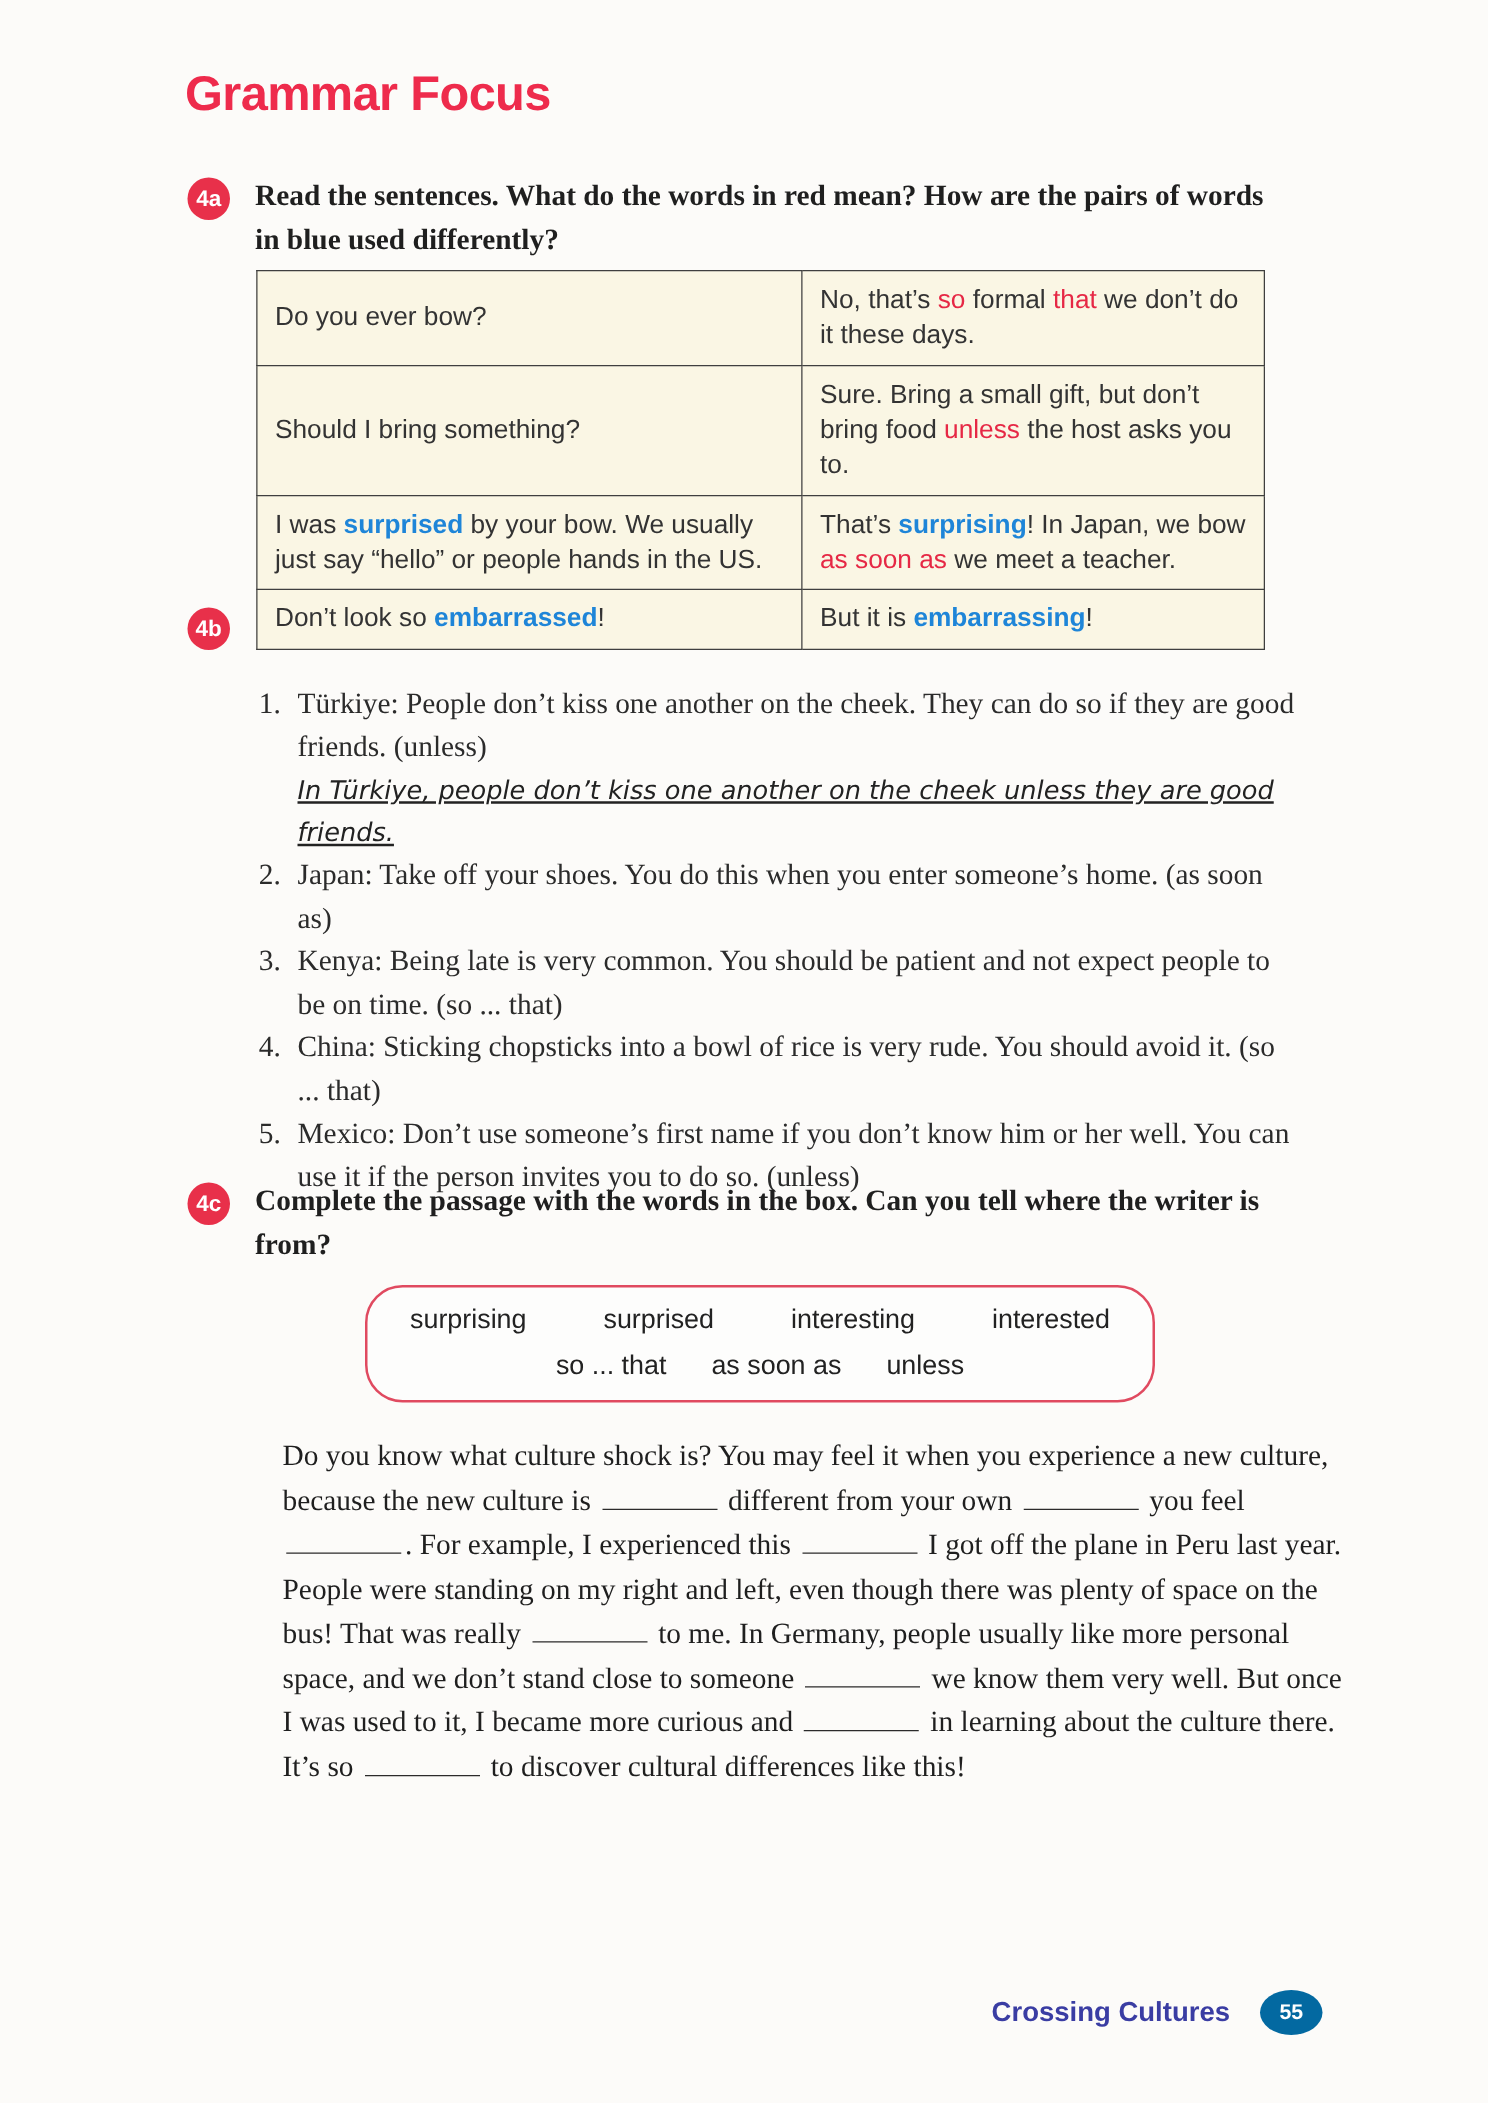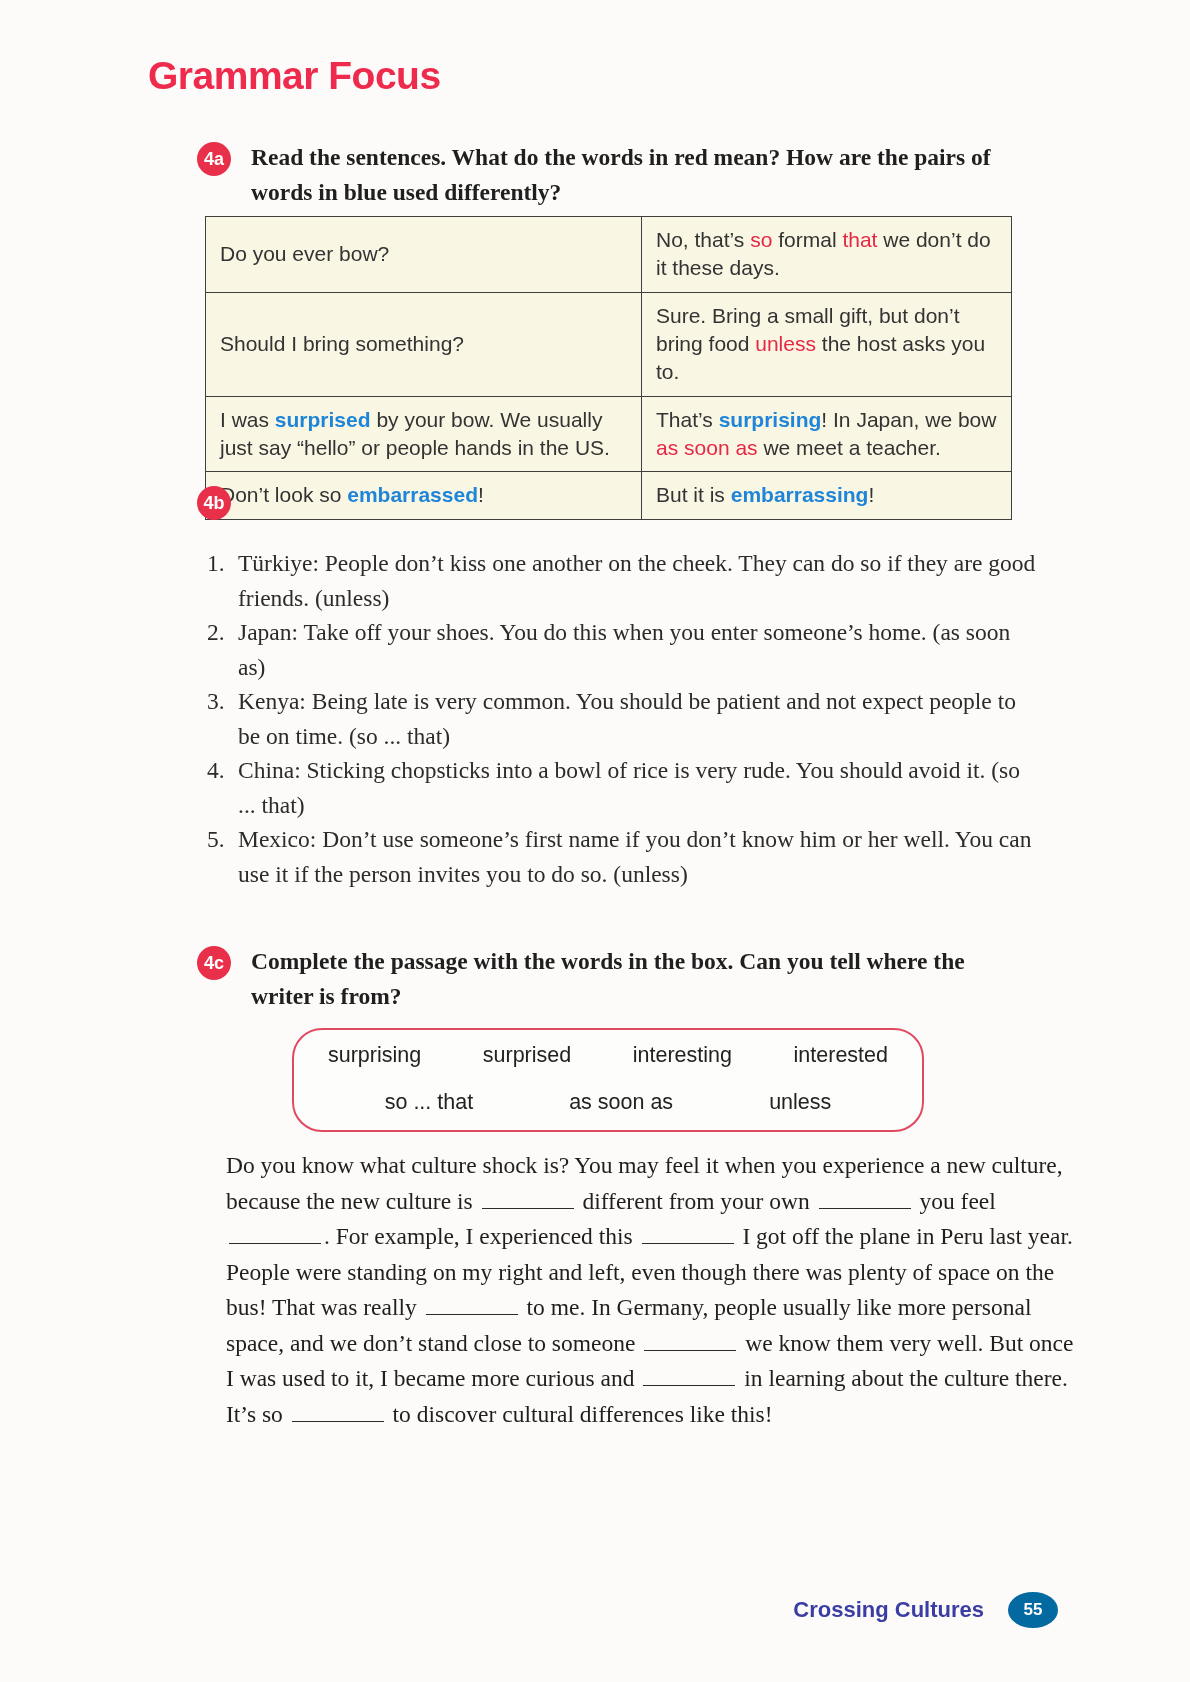--- a/index.html
+++ b/index.html
@@ -10,21 +10,21 @@
     color:#2b2b2b;
     position:relative;
     overflow:hidden;
   }
   .page-title{
     position:absolute;left:148px;top:56px;margin:0;
     font-family:"Liberation Sans",sans-serif;
     font-weight:bold;font-size:39px;line-height:1;
     color:#ee2b4c;letter-spacing:-0.5px;
   }
-  .sec-head{display:flex;gap:20px;align-items:flex-start;margin-left:47px;}
+  .sec-head{display:flex;gap:20px;align-items:flex-start;}
   .badge{
     width:34px;height:34px;flex:none;margin-top:2px;
     background:#e8304a;border-radius:50%;
     color:#fff;font-family:"Liberation Sans",sans-serif;
     font-weight:bold;font-size:18px;
     display:flex;align-items:center;justify-content:center;
   }
   .instr{
     margin:0;font-weight:bold;font-size:23.5px;line-height:1.5;
     color:#1f1f1f;
@@ -62,21 +62,21 @@
 
   .word-box{
     position:absolute;left:292px;top:1028px;width:632px;
     box-sizing:border-box;
     border:2.5px solid #e04a60;border-radius:30px;
     padding:13px 34px 15px;
     font-family:"Liberation Sans",sans-serif;
     font-size:21.5px;color:#222;background:#fdfdfc;
   }
   .wb-row1{display:flex;justify-content:space-between;}
-  .wb-row2{display:flex;justify-content:center;gap:96px;margin-top:22px;}
+  .wb-row2{display:flex;justify-content:center;gap:36px;margin-top:12px;}
 
   .passage{
     position:absolute;left:210px;top:1132px;width:848px;margin:16px;
     font-size:23.5px;line-height:35.5px;color:#1f1f1f;
   }
   .blank{
     display:inline-block;width:92px;height:15px;
     border-bottom:1.7px solid #2b2b2b;margin:0 3px;
   }
 
@@ -129,20 +129,21 @@
   <div class="sec-head">
     <span class="badge">4b</span>
   </div>
 </section>
 
 <div class="list">
   <div class="li">
     <span class="num">1.</span>
     <div class="li-body">
       <span>Türkiye: People don’t kiss one another on the cheek. They can do so if they are good friends. (unless)</span>
+      <div class="answer">In Türkiye, people don’t kiss one another on the cheek unless they are good friends.</div>
     </div>
   </div>
   <div class="li">
     <span class="num">2.</span>
     <div class="li-body">
       <span>Japan: Take off your shoes. You do this when you enter someone’s home. (as soon as)</span>
     </div>
   </div>
   <div class="li">
     <span class="num">3.</span>

